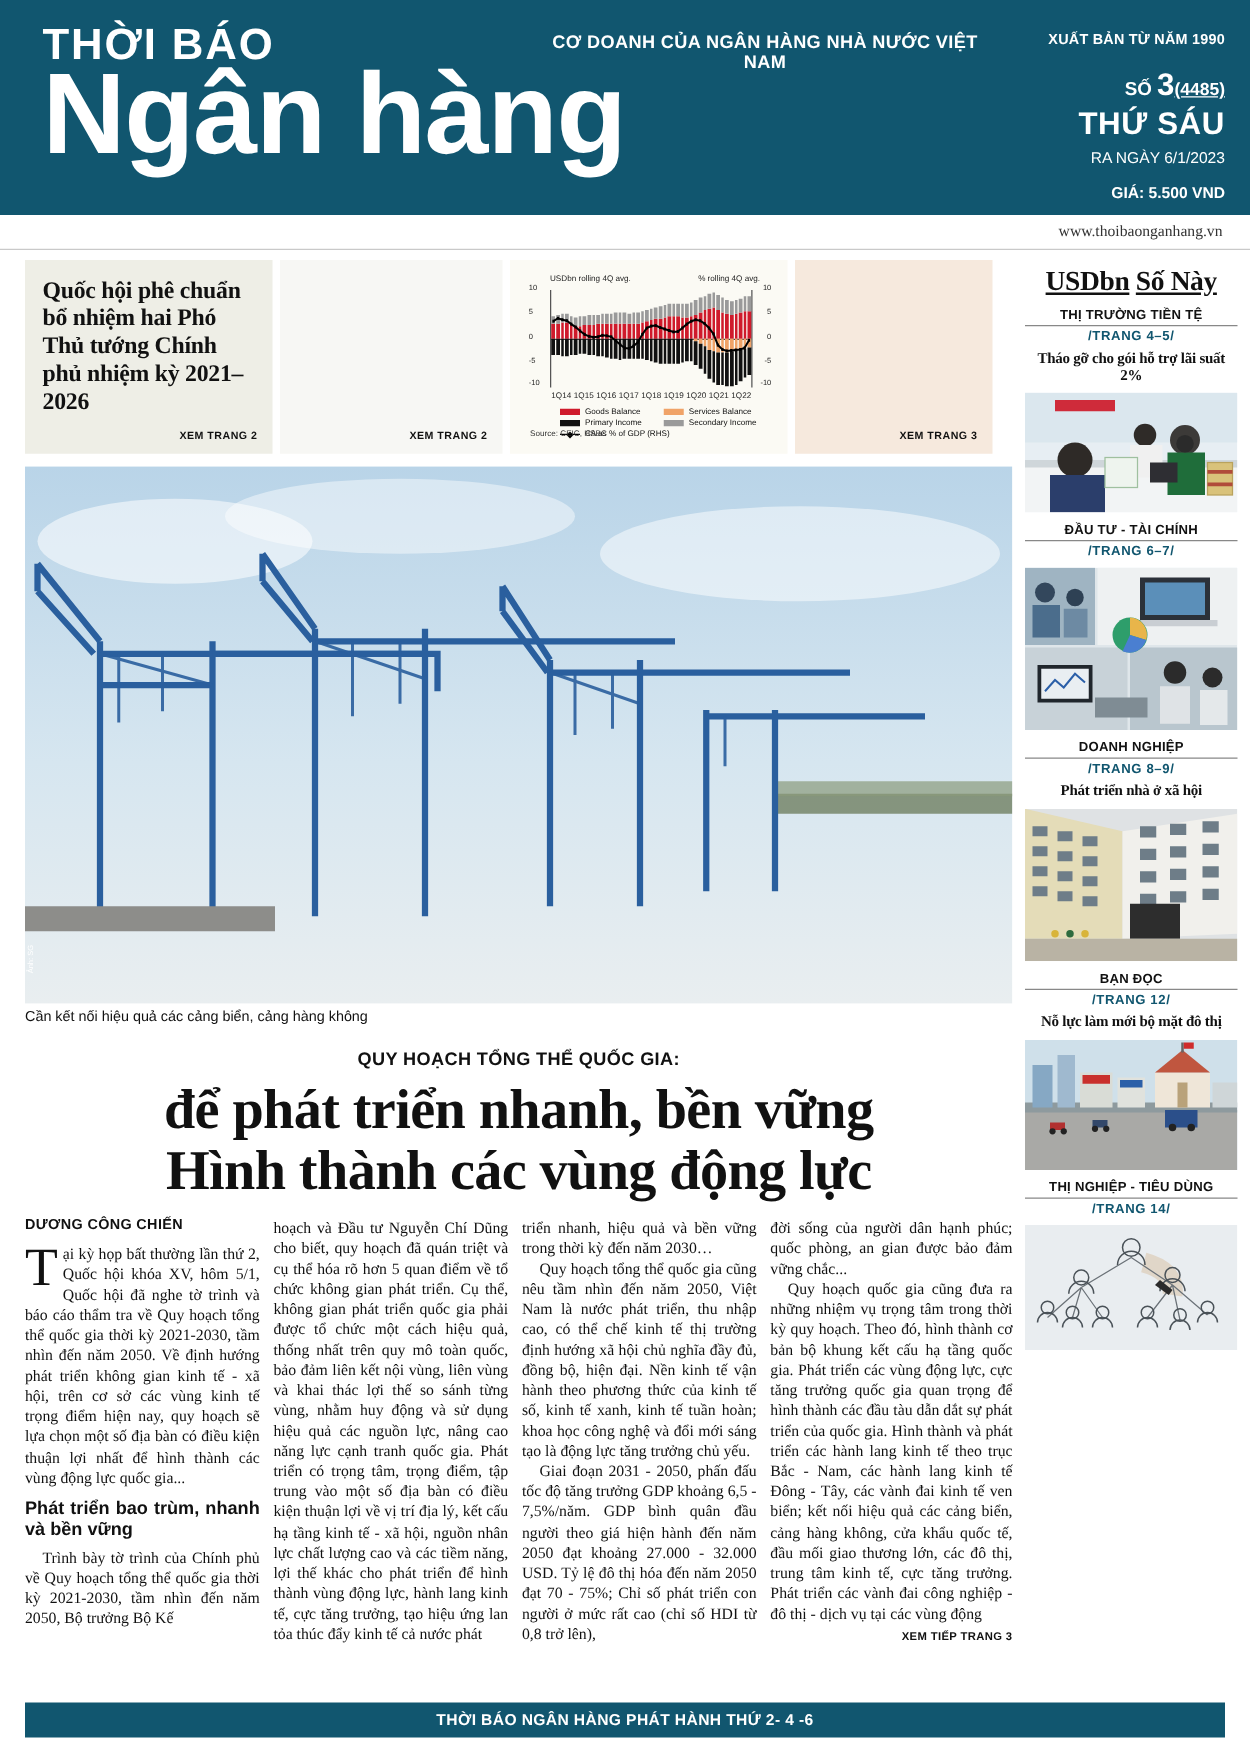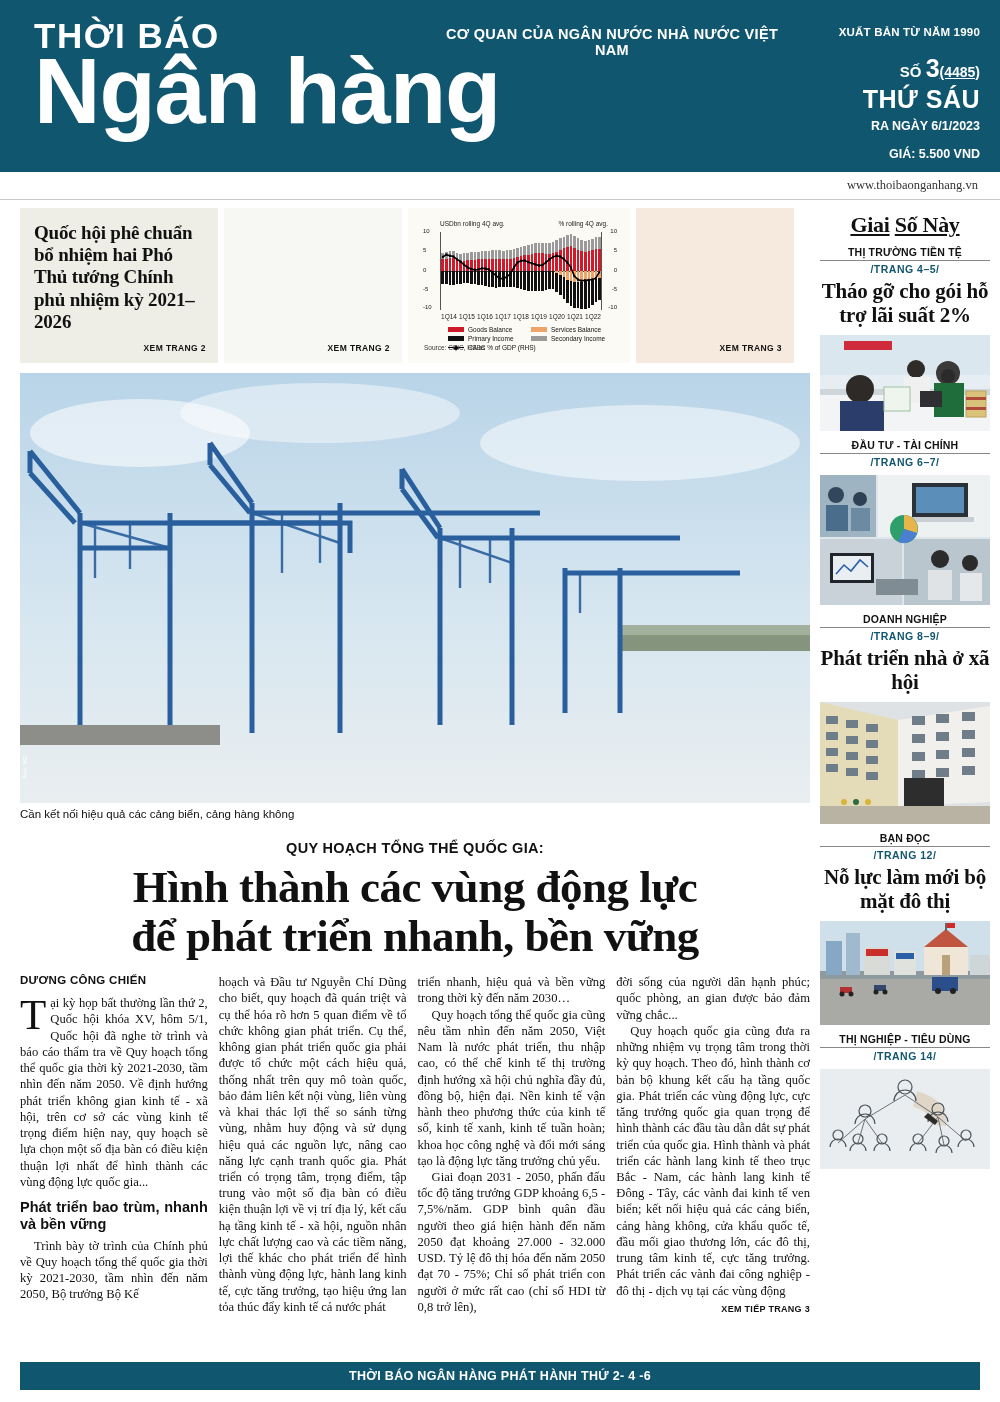--- a/index.html
+++ b/index.html
@@ -55,21 +55,21 @@
     width:190px;
     text-align:right;
     padding-top:16px;
     font-family:"Liberation Sans", sans-serif;
   }
   .mh-since { font-size:11.5px; font-weight:bold; letter-spacing:0.2px; }
   .mh-issue { font-size:15px; font-weight:bold; margin-top:16px; }
   .mh-issue .big { font-size:25px; }
   .mh-issue .paren { font-size:14px;text-decoration:underline; }
   .mh-day { font-size:25px; font-weight:bold; letter-spacing:0.5px; margin-top:2px; }
-  .mh-date { font-size:12.5px; font-weight:bold; margin-top:5px; }
+  .mh-date { font-size:12.5px; font-weight:normal; margin-top:5px; }
   .mh-price { font-size:12.5px; font-weight:bold; margin-top:14px; }
 
   .urlbar {
     height:28px;
     border-bottom:1px solid #c9c9c9;
     display:flex; align-items:center; justify-content:flex-end;
     padding-right:22px;
     font-family:"Liberation Serif", serif;
     font-size:12.5px;
     color:#333;
@@ -236,21 +236,21 @@
     text-align:center;
     font-family:"Liberation Sans", sans-serif;
     font-weight:bold; font-size:10.5px; color:#11566f;
     letter-spacing:0.5px;
     margin-top:2px;
   }
   .side-title {
     text-align:center;
     font-family:"Liberation Serif", serif;
     font-weight:bold;
-    font-size:21px; line-height:1.14;
+    font-size:12px; line-height:1.14;
     margin-top:5px;
     letter-spacing:-0.2px;
   }
   .side-photo { margin-top:7px; height:96px; overflow:hidden; position:relative; }
 
   
   .footer {
     position:absolute; left:20px; right:20px; bottom:12px;
     height:28px; background:#11566f; color:#fff;
     display:flex; align-items:center; justify-content:center;
@@ -264,21 +264,21 @@
 </head>
 <body>
 
 <div class="masthead">
   <div class="mh-top">
     <div class="mh-left">
       <div class="mh-thoibao">THỜI BÁO</div>
       <div class="mh-nganhang">Ngân hàng</div>
     </div>
     <div class="mh-center">
-      <div class="mh-slogan">CƠ QUAN CỦA NGÂN NƯỚC NHÀ NƯỚC VIỆT NAM</div>
+      <div class="mh-slogan">CƠ DOANH CỦA NGÂN HÀNG NHÀ NƯỚC VIỆT NAM</div>
     </div>
     <div class="mh-right">
       <div class="mh-since">XUẤT BẢN TỪ NĂM 1990</div>
       <div class="mh-issue">
         <span>SỐ</span>
         <span class="big">3</span><span class="paren">(4485)</span>
       </div>
       <div class="mh-day">THỨ SÁU</div>
       <div class="mh-date">RA NGÀY 6/1/2023</div>
       <div class="mh-price">GIÁ: 5.500 VND</div>
@@ -873,22 +873,22 @@
         <rect x="655" y="658" width="24" height="14" fill="#e8e8e8"></rect>
 
         <rect x="0" y="0" width="0" height="0" fill="none"></rect>
       </svg>
       <div class="photo-credit">Ảnh: SG</div>
     </div>
     <div class="photo-cap">Cần kết nối hiệu quả các cảng biển, cảng hàng không</div>
 
     <div class="kicker">QUY HOẠCH TỔNG THỂ QUỐC GIA:</div>
     <div class="headline">
+      <div>để  phát triển nhanh, bền vững</div>
       <div>Hình thành các vùng động lực</div>
-      <div>để  phát triển nhanh, bền vững</div>
     </div>
 
     <div class="article">
 
       <div class="acol">
         <div class="byline">DƯƠNG CÔNG CHIẾN</div>
         <div class="bodytext">
           <p class="noind dropcap">Tại kỳ họp bất thường lần thứ 2, Quốc hội khóa XV, hôm 5/1, Quốc hội đã nghe tờ trình và báo cáo thẩm tra về Quy hoạch tổng thể quốc gia thời kỳ 2021-2030, tầm nhìn đến năm 2050. Về định hướng phát triển không gian kinh tế - xã hội, trên cơ sở các vùng kinh tế trọng điểm hiện nay, quy hoạch sẽ lựa chọn một số địa bàn có điều kiện thuận lợi nhất để hình thành các vùng động lực quốc gia...</p>
           <div class="subhead">Phát triển bao trùm, nhanh và bền vững</div>
           <p>Trình bày tờ trình của Chính phủ về Quy hoạch tổng thể quốc gia thời kỳ 2021-2030, tầm nhìn đến năm 2050, Bộ trưởng Bộ Kế</p>
@@ -914,21 +914,21 @@
           <p class="noind">đời sống của người dân hạnh phúc; quốc phòng, an gian được bảo đảm vững chắc...</p>
           <p>Quy hoạch quốc gia cũng đưa ra những nhiệm vụ trọng tâm trong thời kỳ quy hoạch. Theo đó, hình thành cơ bản bộ khung kết cấu hạ tầng quốc gia. Phát triển các vùng động lực, cực tăng trưởng quốc gia quan trọng để hình thành các đầu tàu dẫn dắt sự phát triển của quốc gia. Hình thành và phát triển các hành lang kinh tế theo trục Bắc - Nam, các hành lang kinh tế Đông - Tây, các vành đai kinh tế ven biển; kết nối hiệu quả các cảng biển, cảng hàng không, cửa khẩu quốc tế, đầu mối giao thương lớn, các đô thị, trung tâm kinh tế, cực tăng trưởng. Phát triển các vành đai công nghiệp - đô thị - dịch vụ tại các vùng động</p>
         </div>
         <div class="seemore">XEM TIẾP TRANG 3</div>
       </div>
     </div>
   </div>
 
   <div class="col-side">
     <div class="side-head">
-      <span class="u">Giai</span>
+      <span class="u">USDbn</span>
       <span class="u">Số Này</span>
     </div>
 
     <div class="side-item">
       <div class="side-cat">THỊ TRƯỜNG TIỀN TỆ</div>
       <div class="side-page">/TRANG 4–5/</div>
       <div class="side-title">Tháo gỡ cho gói hỗ trợ lãi suất 2%</div>
       <div class="side-photo">
         <svg width="170" height="96" viewBox="0 0 170 96">
           <rect width="170" height="96" fill="#e7eef3"></rect>

